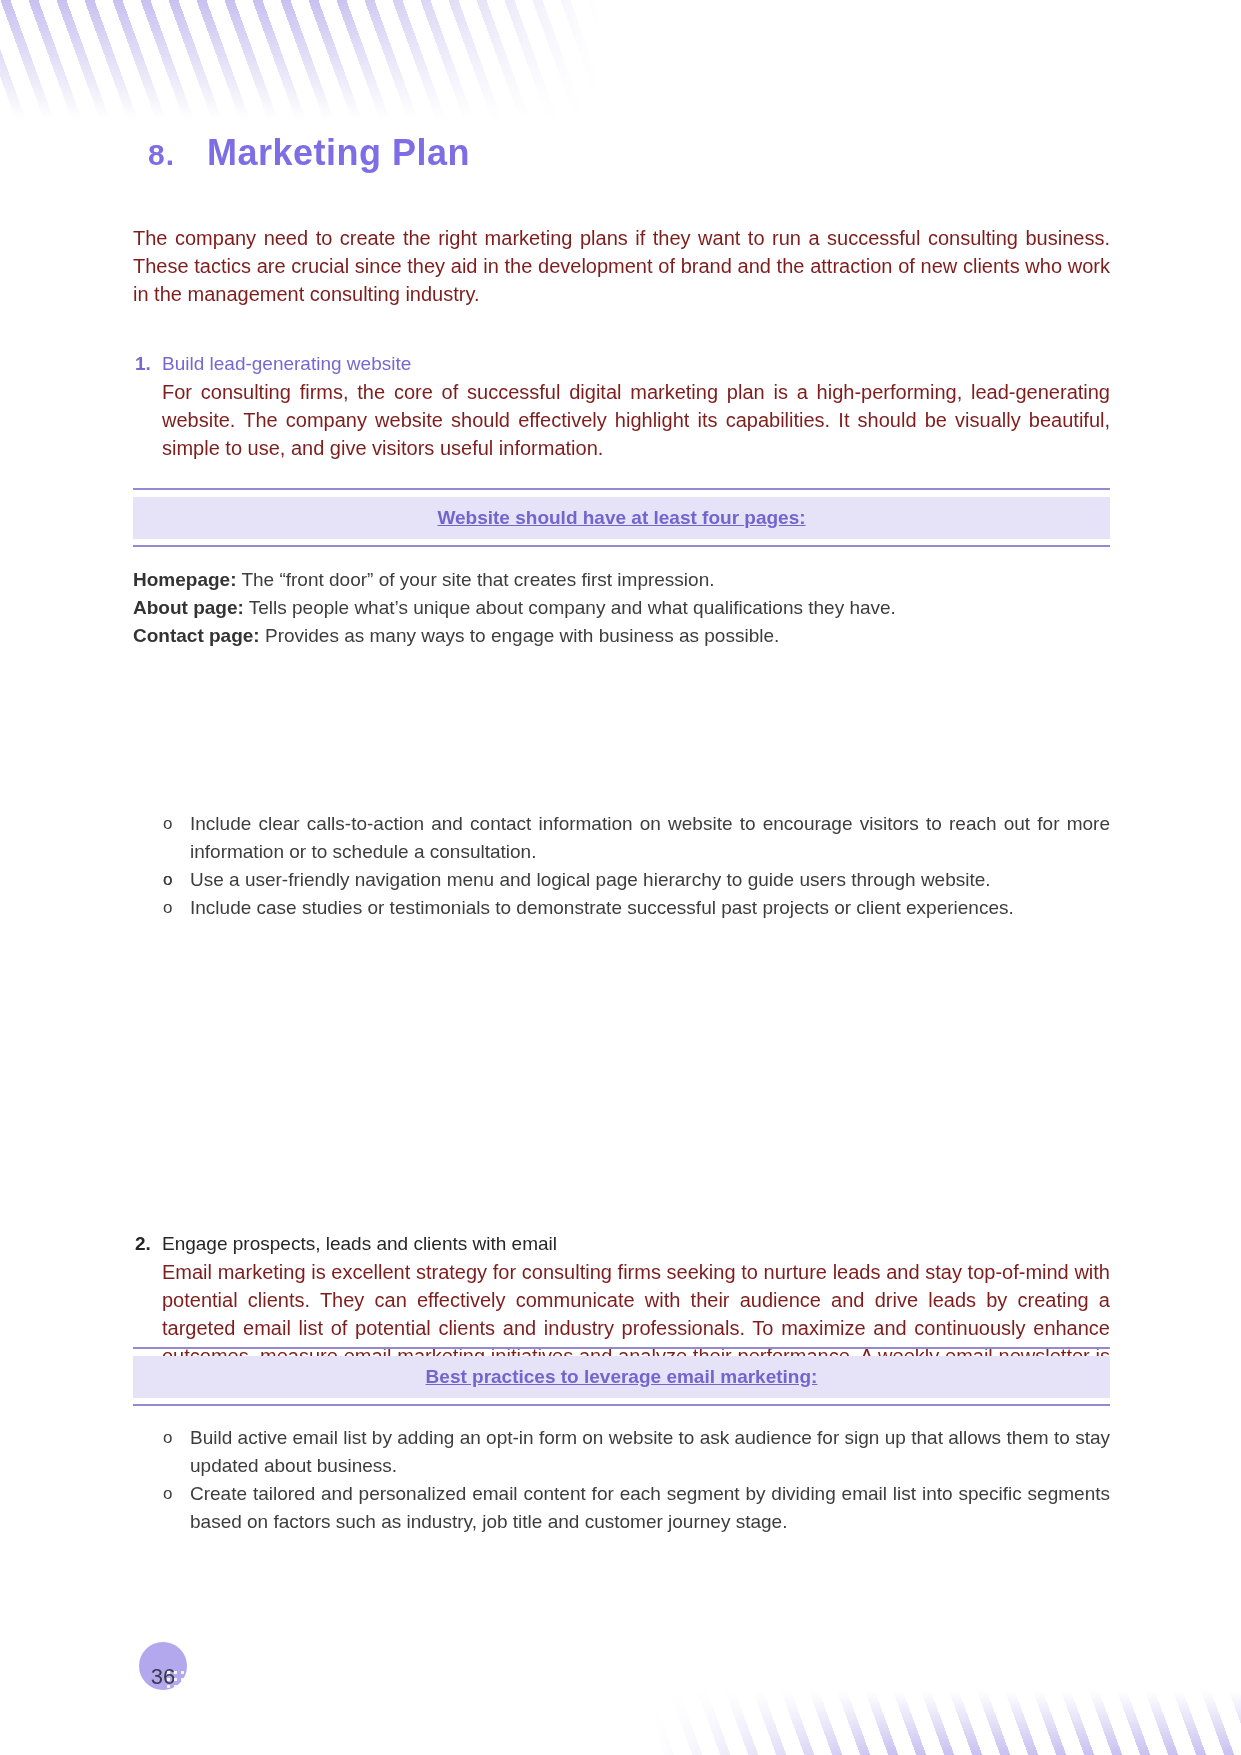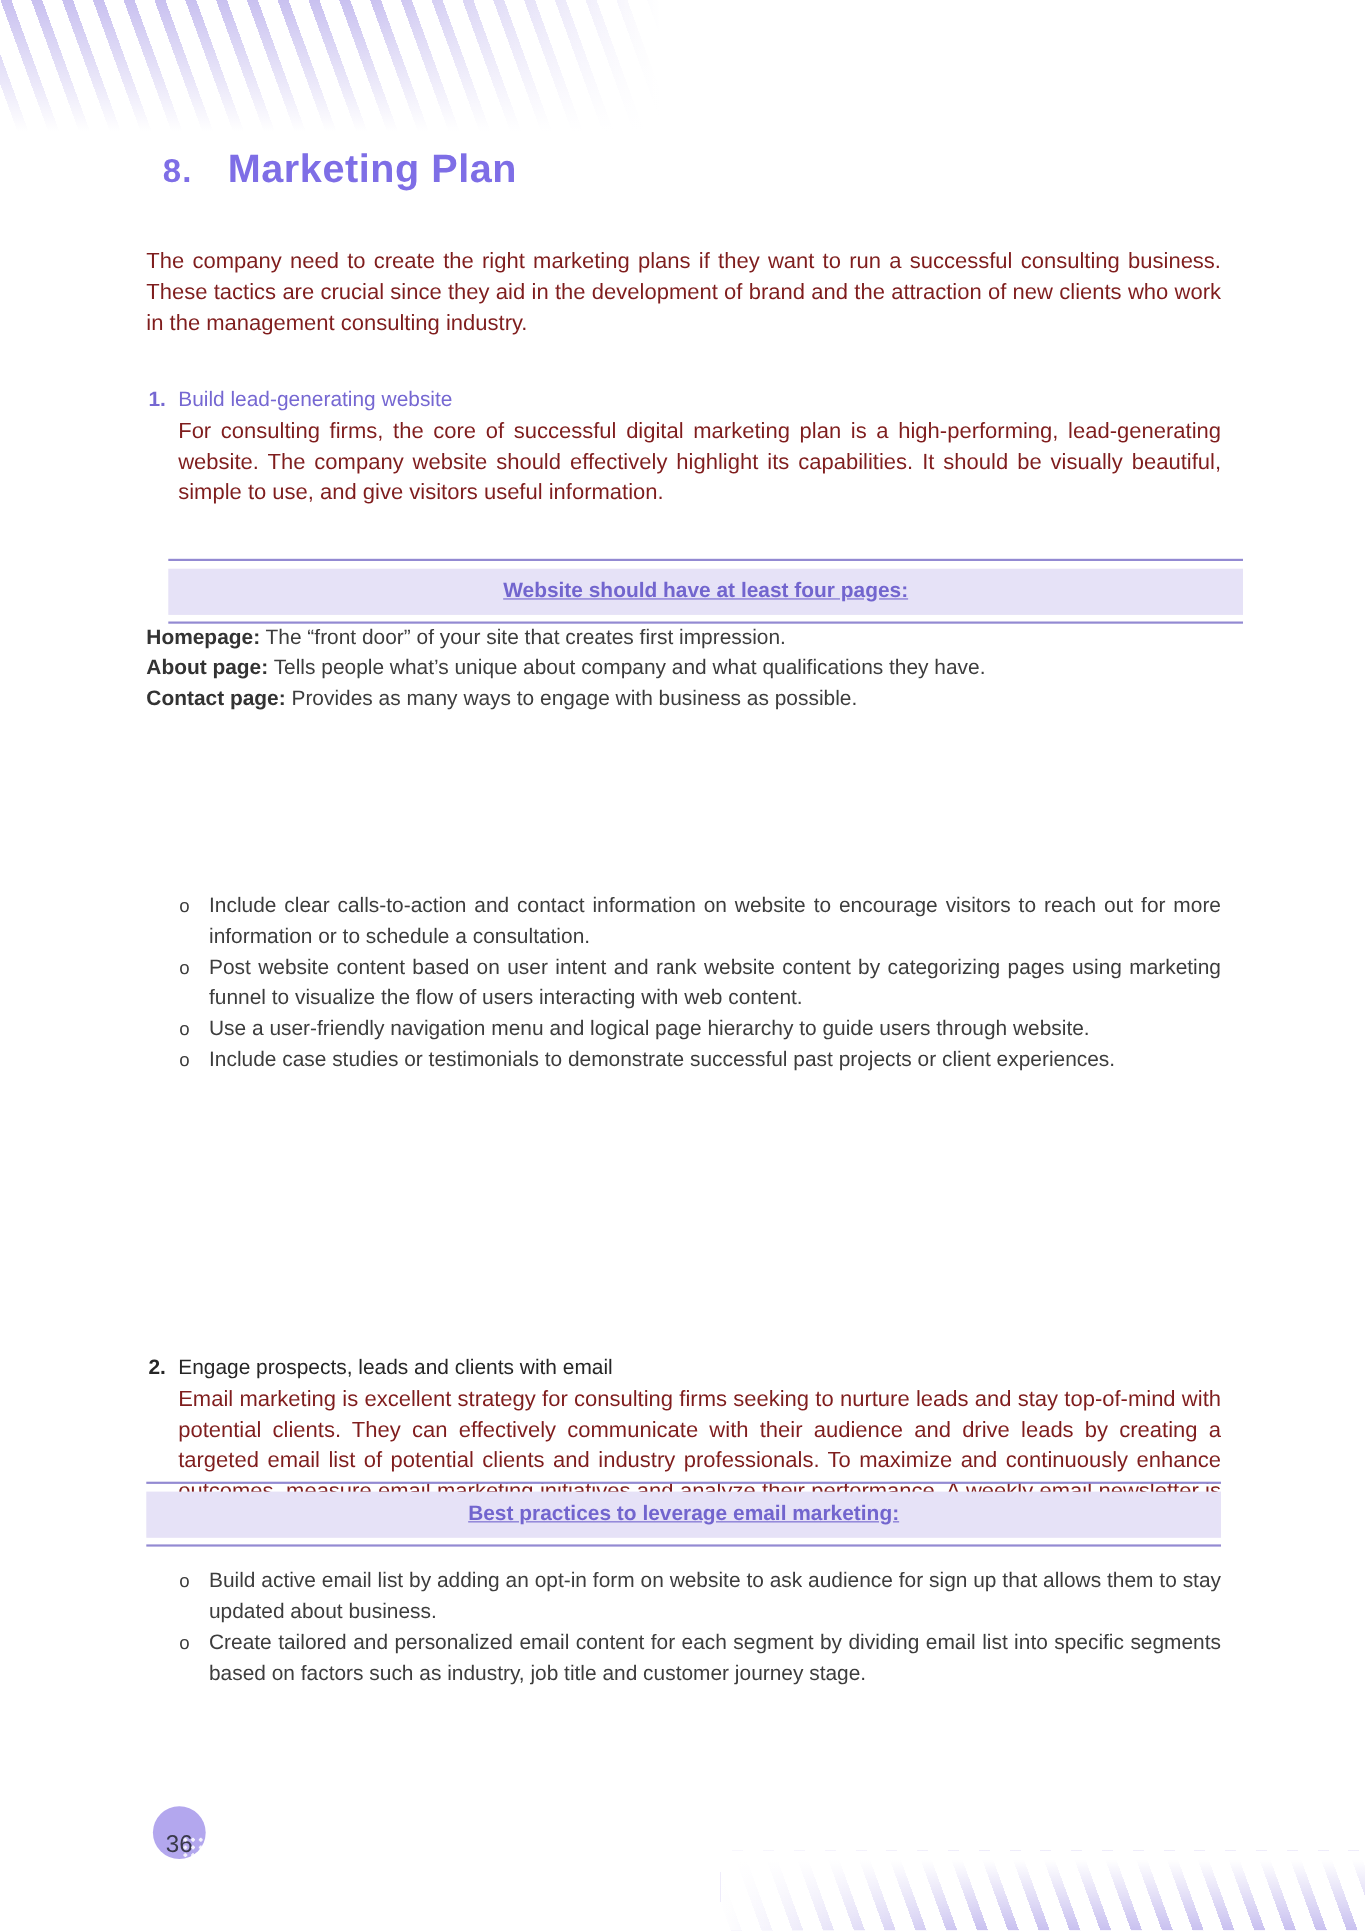--- a/index.html
+++ b/index.html
@@ -58,21 +58,21 @@
     margin-top:7px; margin-bottom:6px; height:42px;
     background:#e6e2f7; display:flex; align-items:center; justify-content:center;
   }
   .banner .box span {
     font-size:19px; font-weight:700; color:#7265ce; text-decoration:underline;
   }
   .banner-gray .rule-top { border-top:3px solid #7f7f7f; }
   .banner-gray .box { background:#ece9e6; }
   .banner-gray .box span { color:#1a1a1a; }
   .banner-gray .rule-bottom { border-top:2px solid #3f3f3f; }
-  .banner1 { top:508px;margin-left:20px; }
+  .banner1 { top:488px; }
   .banner2 { top:734px; }
   .banner3 { top:1347px; }
 
   
   .pages { top:566px; }
   .pages p { font-size:19px; line-height:28px; text-align:justify; }
   .pages strong { font-weight:700; color:#333333; }
 
   
   .bullets { list-style:none; }
@@ -133,21 +133,21 @@
 
   <div class="block pages">
     <p><strong>Homepage:</strong><span> The “front door” of your site that creates first impression.</span></p>
     <p><strong>About page:</strong><span> Tells people what’s unique about company and what qualifications they have.</span></p>
     <p><strong>Contact page:</strong><span> Provides as many ways to engage with business as possible.</span></p>
   </div>
 
 
   <ul class="block bullets bullets1">
     <li><span class="marker">o</span><span>Include clear calls-to-action and contact information on website to encourage visitors to reach out for more information or to schedule a consultation.</span></li>
-    <li><span class="marker">o</span><span>Post website content based on user intent and rank website content by categorizing pages using marketing funnel to visualize the flow of users interacting with web content.</span></li>
+    <li><span class="marker">o</span></li>
     <li><span class="marker">o</span><span>Use a user-friendly navigation menu and logical page hierarchy to guide users through website.</span></li>
     <li><span class="marker">o</span><span>Include case studies or testimonials to demonstrate successful past projects or client experiences.</span></li>
   </ul>
 
   <div class="block section sec2">
     <span class="sec-num">2.</span>
     <div class="sec-heading">Engage prospects, leads and clients with email</div>
     <p class="sec-body body-text">Email marketing is excellent strategy for consulting firms seeking to nurture leads and stay top-of-mind with potential clients. They can effectively communicate with their audience and drive leads by creating a targeted email list of potential clients and industry professionals. To maximize and continuously enhance outcomes, measure email marketing initiatives and analyze their performance. A weekly email newsletter is another way to use email to interact with potential customers.</p>
   </div>
 

